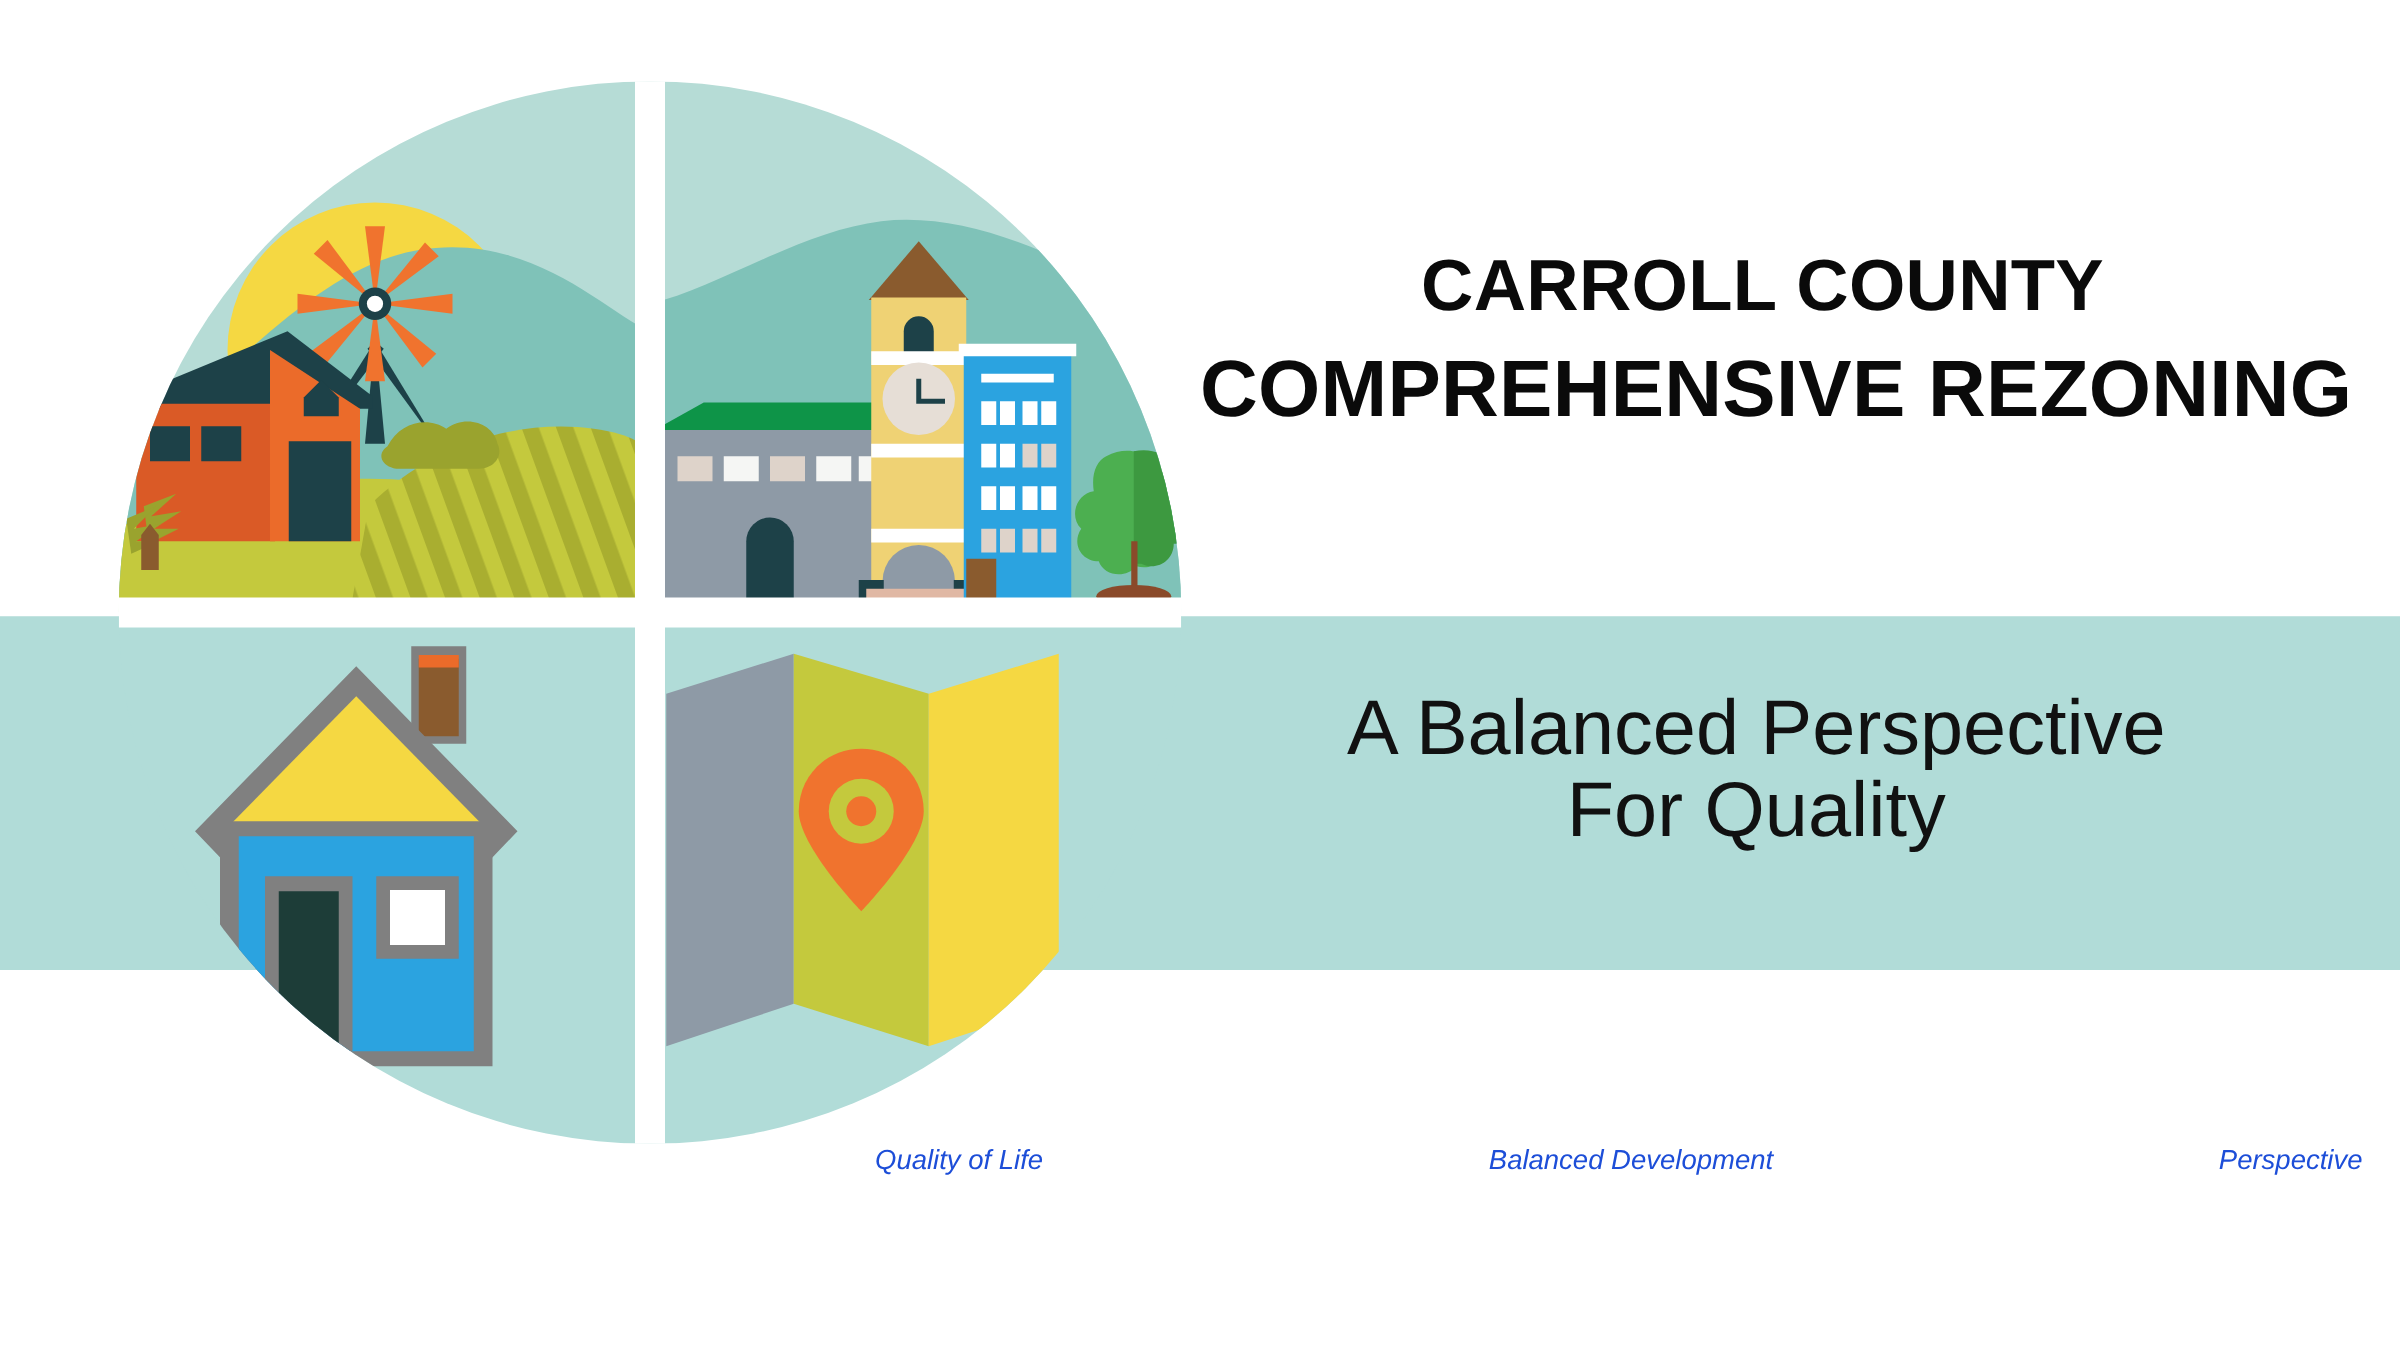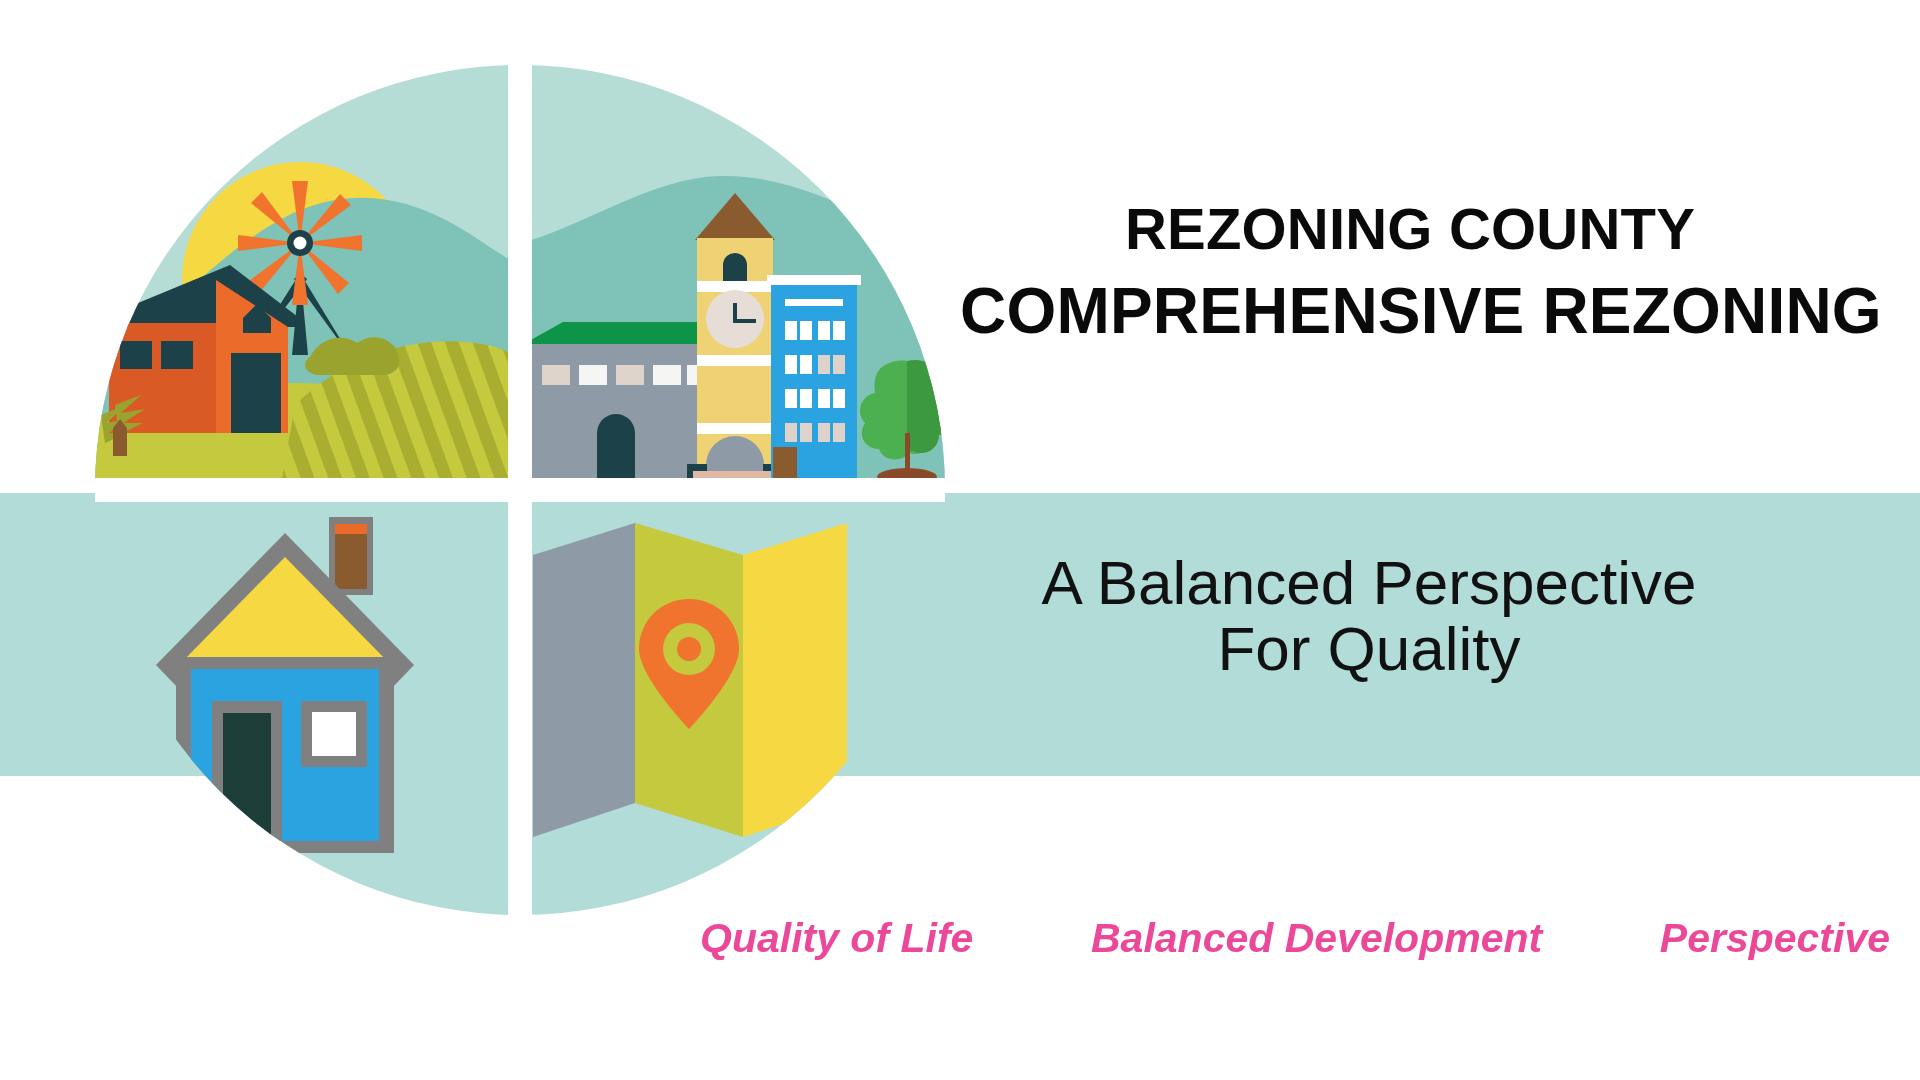--- a/index.html
+++ b/index.html
@@ -60,21 +60,21 @@
     font-size: 58px;
     line-height: 1.18;
     letter-spacing: 0.2px;
     color: #0a0a0a;
     white-space: nowrap;
   }
   .title-line.l2 { font-size: 64px; margin-top: 11px; }
 
   .subtitle-block {
     position: absolute;
-    left: 904px;
+    left: 940px;
     top: 550px;
     width: 930px;
     z-index: 3;
     text-align: center;
   }
   .subtitle-line {
     font-family: "Liberation Sans", sans-serif;
     font-weight: 300;
     font-size: 62px;
     line-height: 1.07;
@@ -88,23 +88,23 @@
     top: 915px;
     width: 1190px;
     z-index: 3;
     display: flex;
     justify-content: space-between;
     align-items: baseline;
   }
   .tagline-item {
     font-family: "Liberation Sans", sans-serif;
     font-style: italic;
-    font-weight: 700;
-    font-size: 41px;
-    color: #ec4899;
+    font-weight: 400;
+    font-size: 22px;
+    color: #1d4ed8;
     white-space: nowrap;
   }
 </style>
 </head>
 <body>
 
 <div id="stage">
 
   <div class="band"></div>
 
@@ -280,21 +280,21 @@
           </g>
         </g>
       </g>
 
       <rect x="413" y="0" width="24" height="850" fill="#ffffff"></rect>
       <rect x="0" y="413" width="850" height="24" fill="#ffffff"></rect>
     </svg>
   </div>
 
   <div class="title-block">
-    <div class="title-line">REZONING COUNTY</div>
+    <div class="title-line">CARROLL COUNTY</div>
     <div class="title-line l2">COMPREHENSIVE REZONING</div>
   </div>
 
   <div class="subtitle-block">
     <div class="subtitle-line">A Balanced Perspective</div>
     <div class="subtitle-line">For Quality</div>
   </div>
 
   <div class="tagline">
     <span class="tagline-item">Quality of Life</span>

